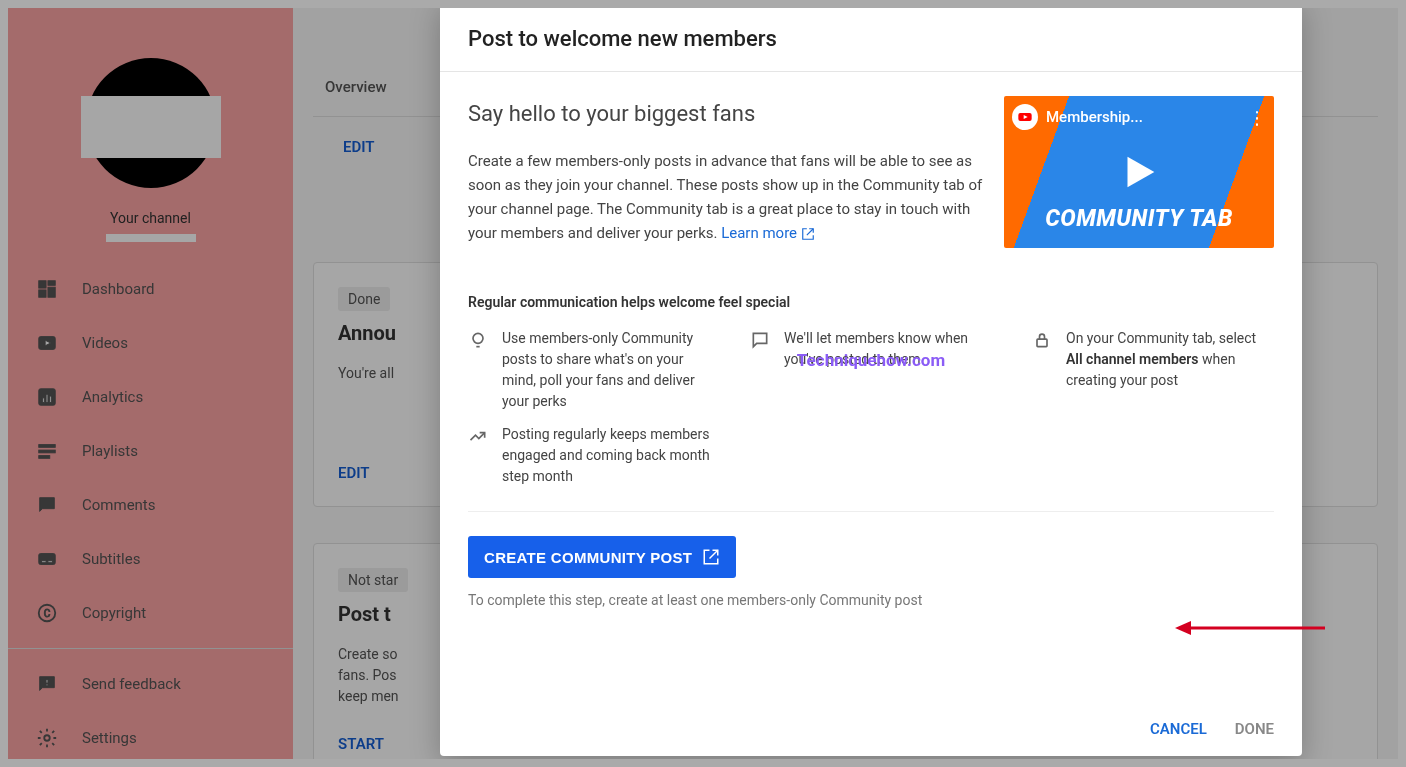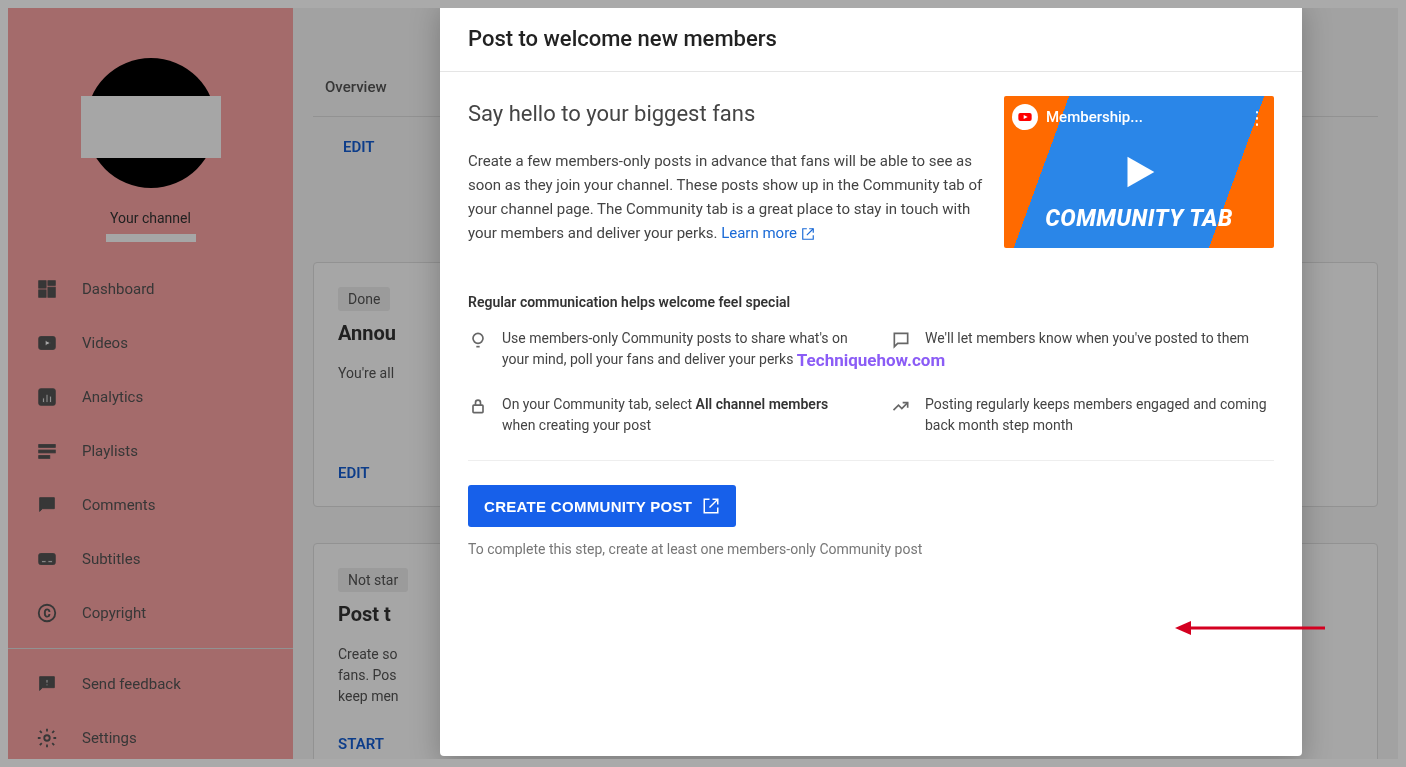--- a/index.html
+++ b/index.html
@@ -100,21 +100,21 @@
       position: absolute; bottom: 16px; left: 0; right: 0; text-align: center;
       color: #fff; font-size: 23px; font-weight: 800; letter-spacing: 0.5px;
       font-style: italic;
     }
     .watermark {
       position: absolute; left: 50%; transform: translateX(-50%);
       top: 278px; color: #8b5cf6; font-weight: 700; font-size: 17px;
     }
     .tips-label { font-size: 14px; font-weight: 600; color: #333; margin-top: 46px; }
     .tips-grid {
-      display: grid; grid-template-columns: 1fr 1fr; gap: 24px 40px;
+      display: grid; grid-template-columns: 1fr 1fr 1fr; gap: 12px 40px;
       margin-top: 18px; padding-bottom: 24px; border-bottom: 1px solid #eee;
     }
     .tip { display: flex; gap: 14px; font-size: 14px; color: #444; line-height: 1.5; }
     .tip .ticon { width: 20px; height: 20px; flex-shrink: 0; margin-top: 2px; }
     .tip .ticon svg { stroke: #666; fill: none; }
     .tip b { color: #333; font-weight: 600; }
     .primary-btn {
       margin-top: 24px; background: #1760ea; color: #fff; border: none;
       padding: 12px 16px; font-size: 15px; font-weight: 600; letter-spacing: 0.3px;
       display: inline-flex; align-items: center; gap: 10px; cursor: pointer;
@@ -340,13 +340,17 @@
         </svg>
     </button>
 
     <svg class="arrow" width="150" height="30">
       <line x1="150" y1="10" x2="12" y2="10" stroke="#d40020" stroke-width="3"></line>
       <polygon points="0,10 16,3 16,17" fill="#d40020"></polygon>
     </svg>
 
     <div class="hint">To complete this step, create at least one members-only Community post</div>
   </div>
+  <div class="dialog-actions">
+    <span class="cancel">CANCEL</span>
+    <span class="done">DONE</span>
+  </div>
 </div>
 
 </body></html>

